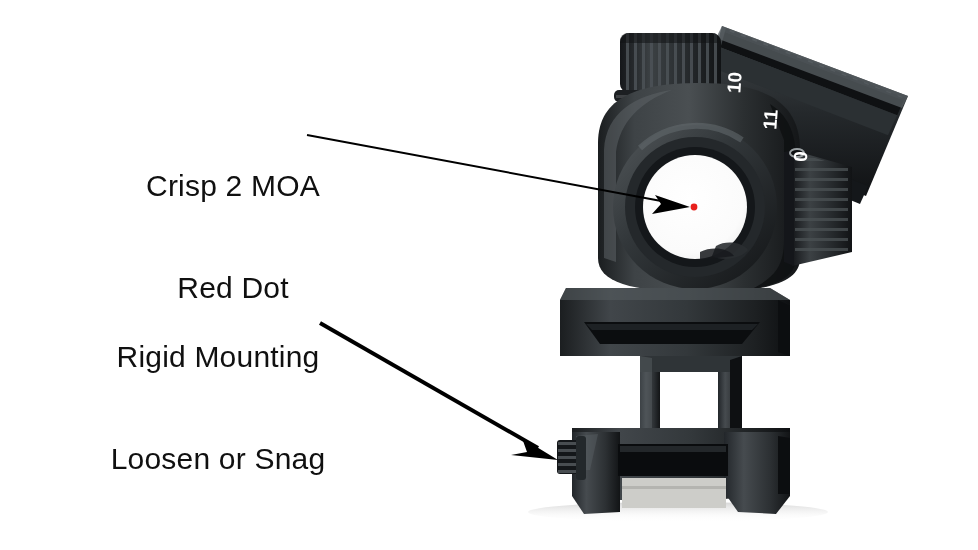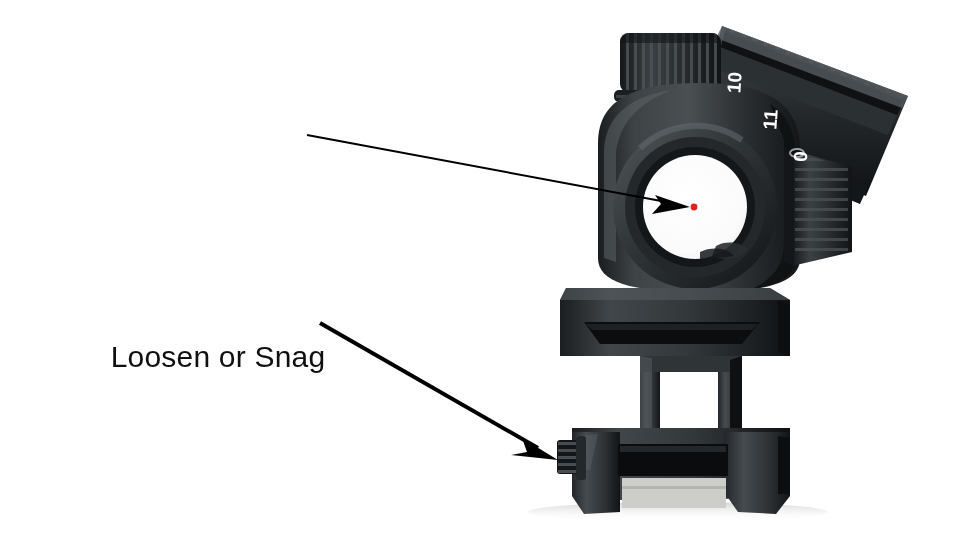--- a/index.html
+++ b/index.html
@@ -292,18 +292,23 @@
     <g>
       <line x1="307" y1="135" x2="672" y2="203" stroke="#000000" stroke-width="2"></line>
       <polygon points="690,207 655,195 661,204 652,214" fill="#000000"></polygon>
     </g>
     <g>
       <line x1="320" y1="323" x2="538" y2="448" stroke="#000000" stroke-width="4"></line>
       <polygon points="558,460 522,438 527,452 511,455" fill="#000000"></polygon>
     </g>
   </svg>
 
+  <div class="callout" id="callout-dot">
+    <span class="ln">Crisp 2 MOA</span>
+    <span class="ln">Red Dot</span>
+  </div>
 
   <div class="callout" id="callout-mount">
+    <span class="ln">Rigid Mounting</span>
     <span class="ln">Loosen or Snag</span>
   </div>
 
 </div>
 
 </body></html>

